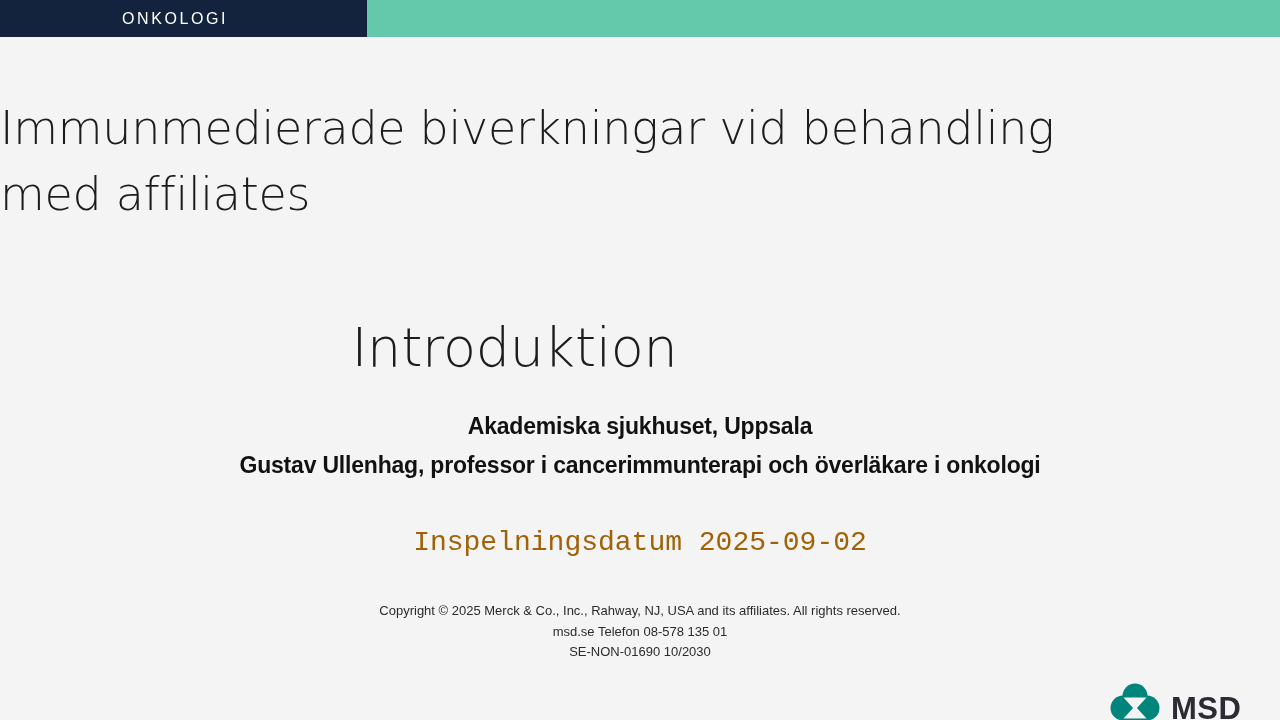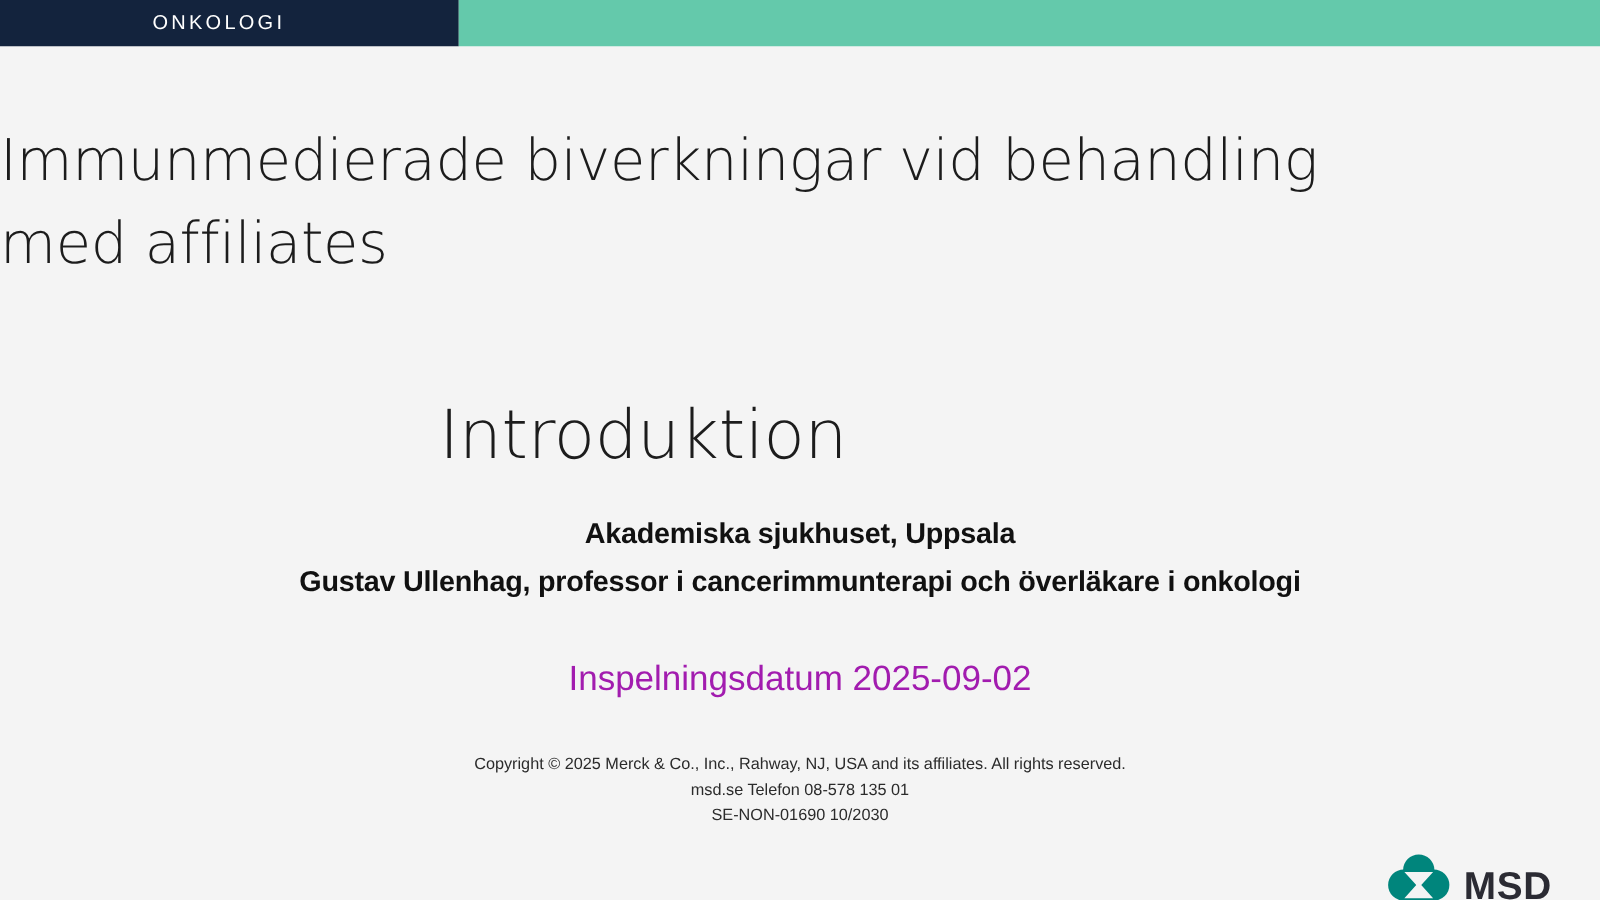--- a/index.html
+++ b/index.html
@@ -103,25 +103,25 @@
   }
 
   #date-block {
     position: absolute;
     top: 488px;
     left: 0;
     width: 1280px;
     text-align: center;
   }
   #recording-date {
-    font-family: Liberation Sans, sans-serif;
+    font-family: Liberation Mono, monospace;
     font-weight: 300;
     font-size: 28px;
     line-height: 36px;
-    color: #a21caf;
+    color: #a16207;
   }
 
   
   #footer-block {
     position: absolute;
     top: 564px;
     left: 0;
     width: 1280px;
     text-align: center;
   }

